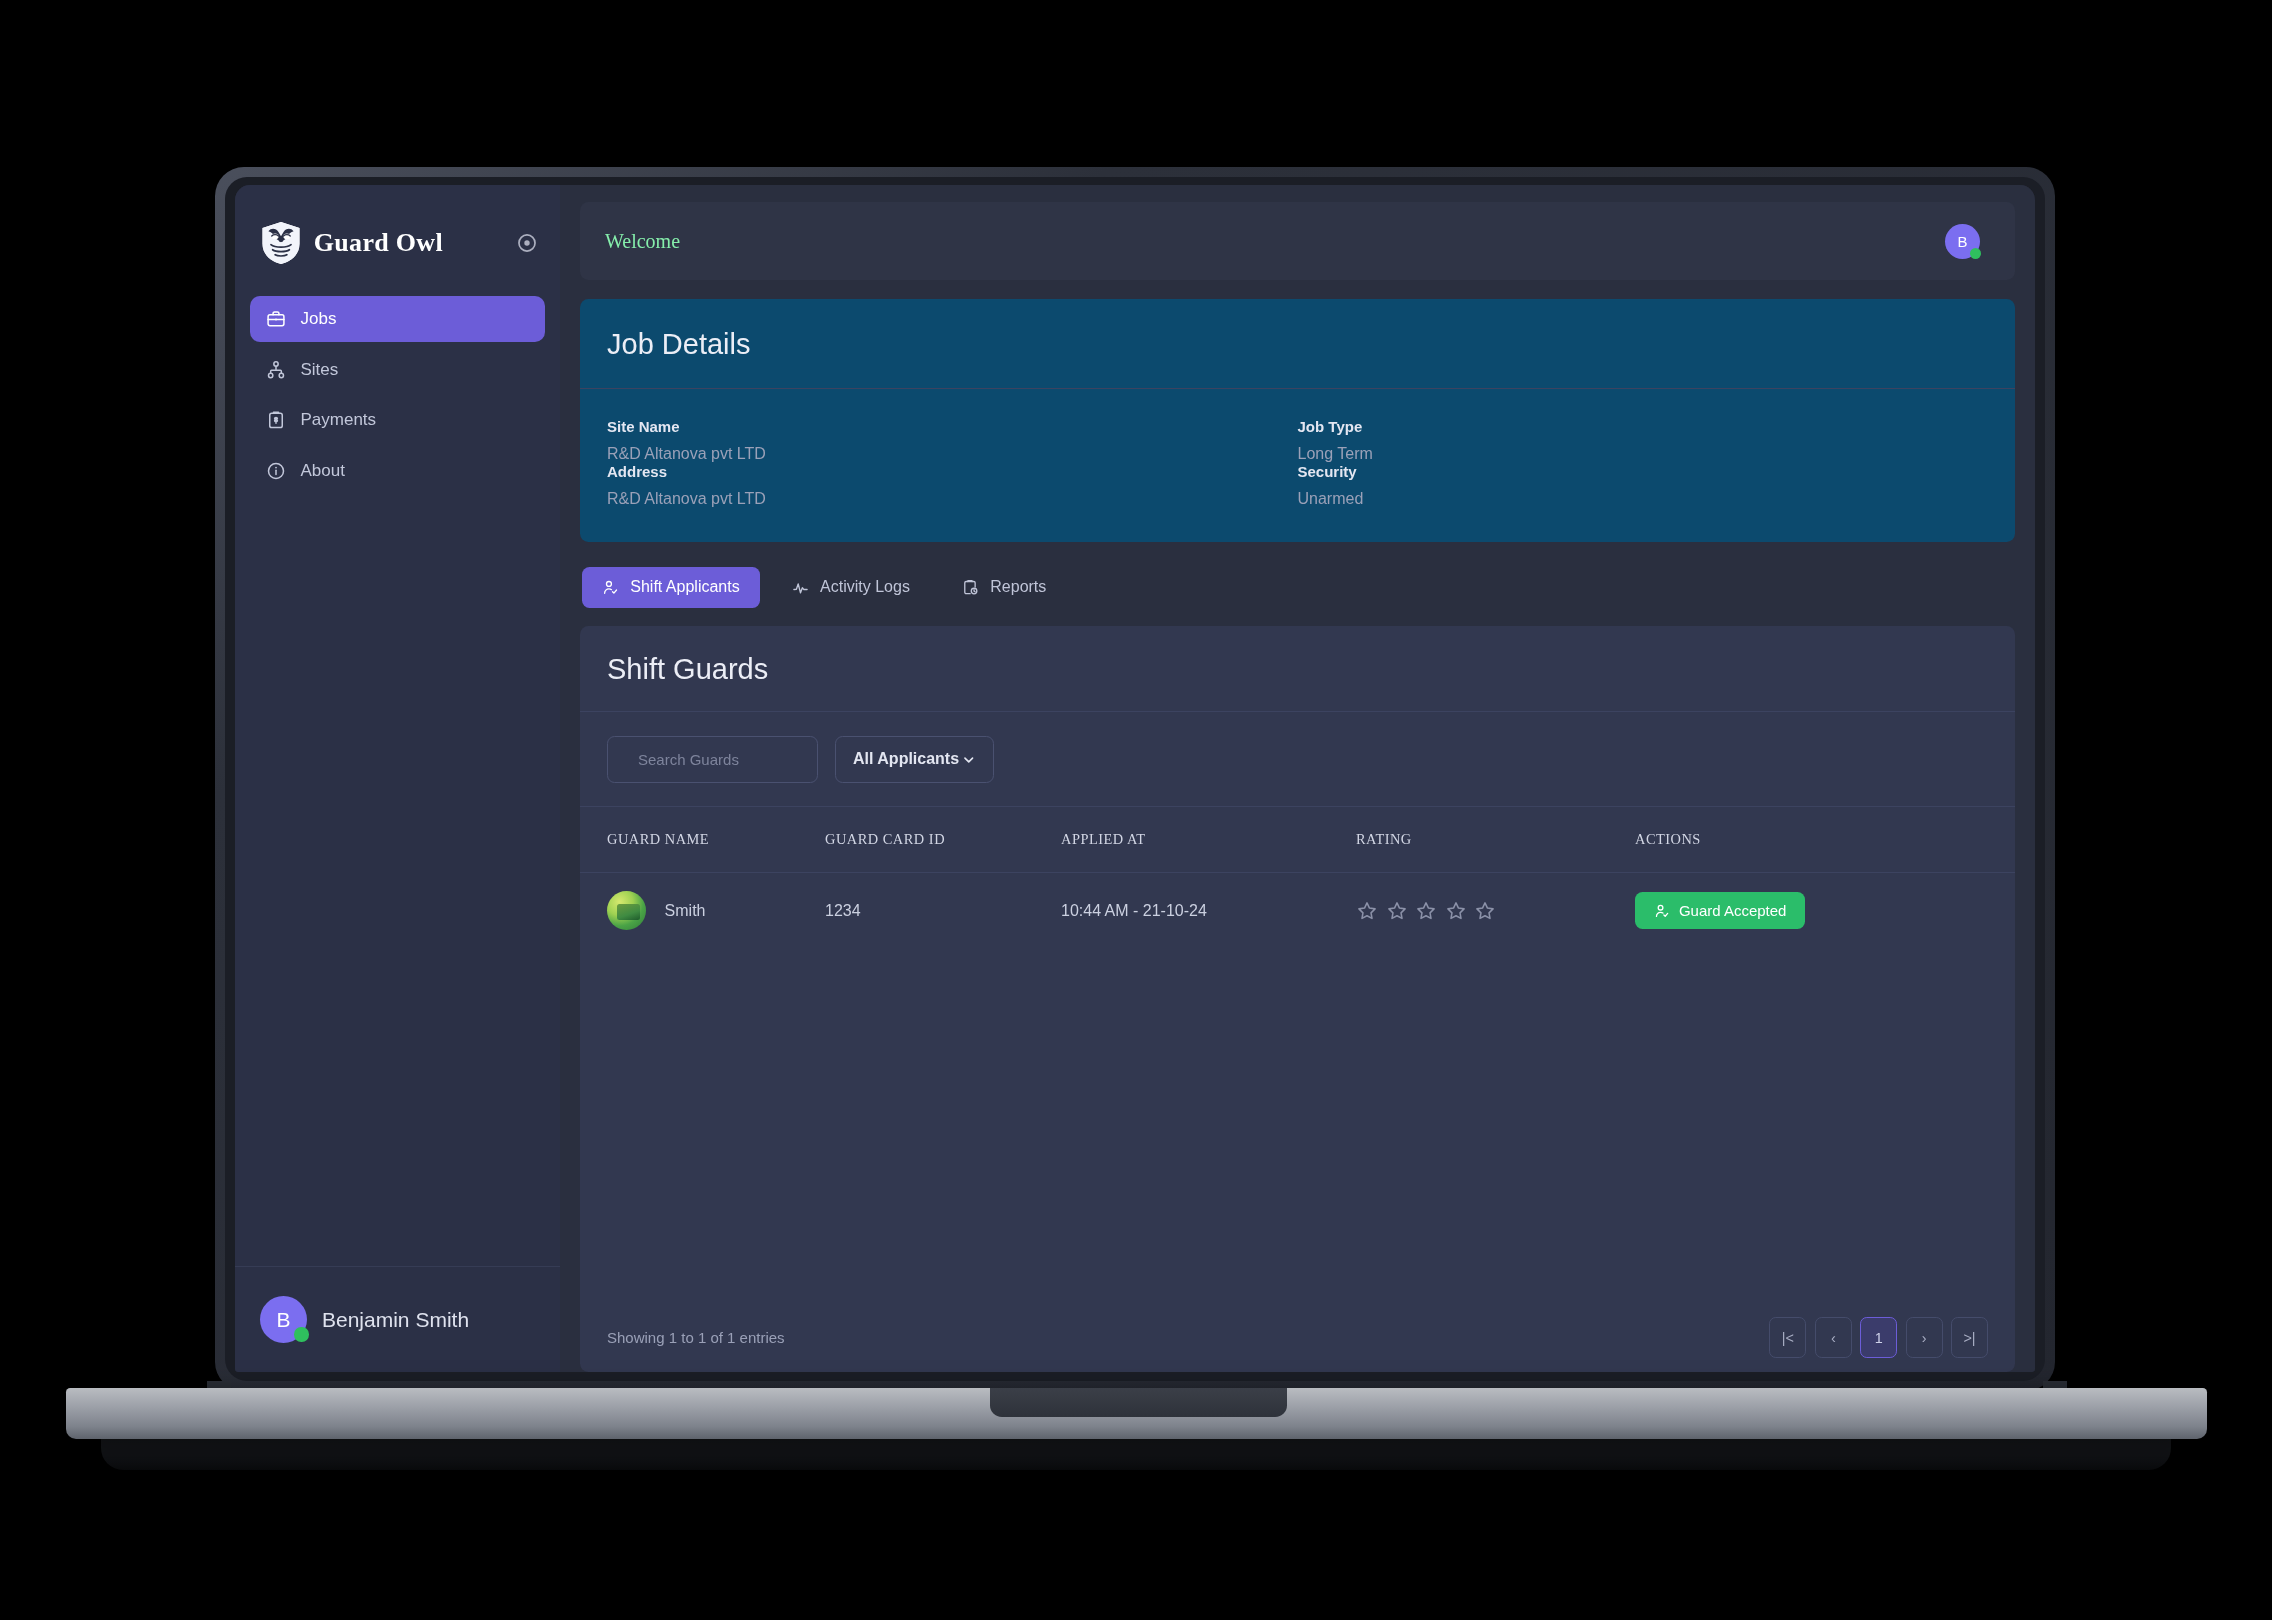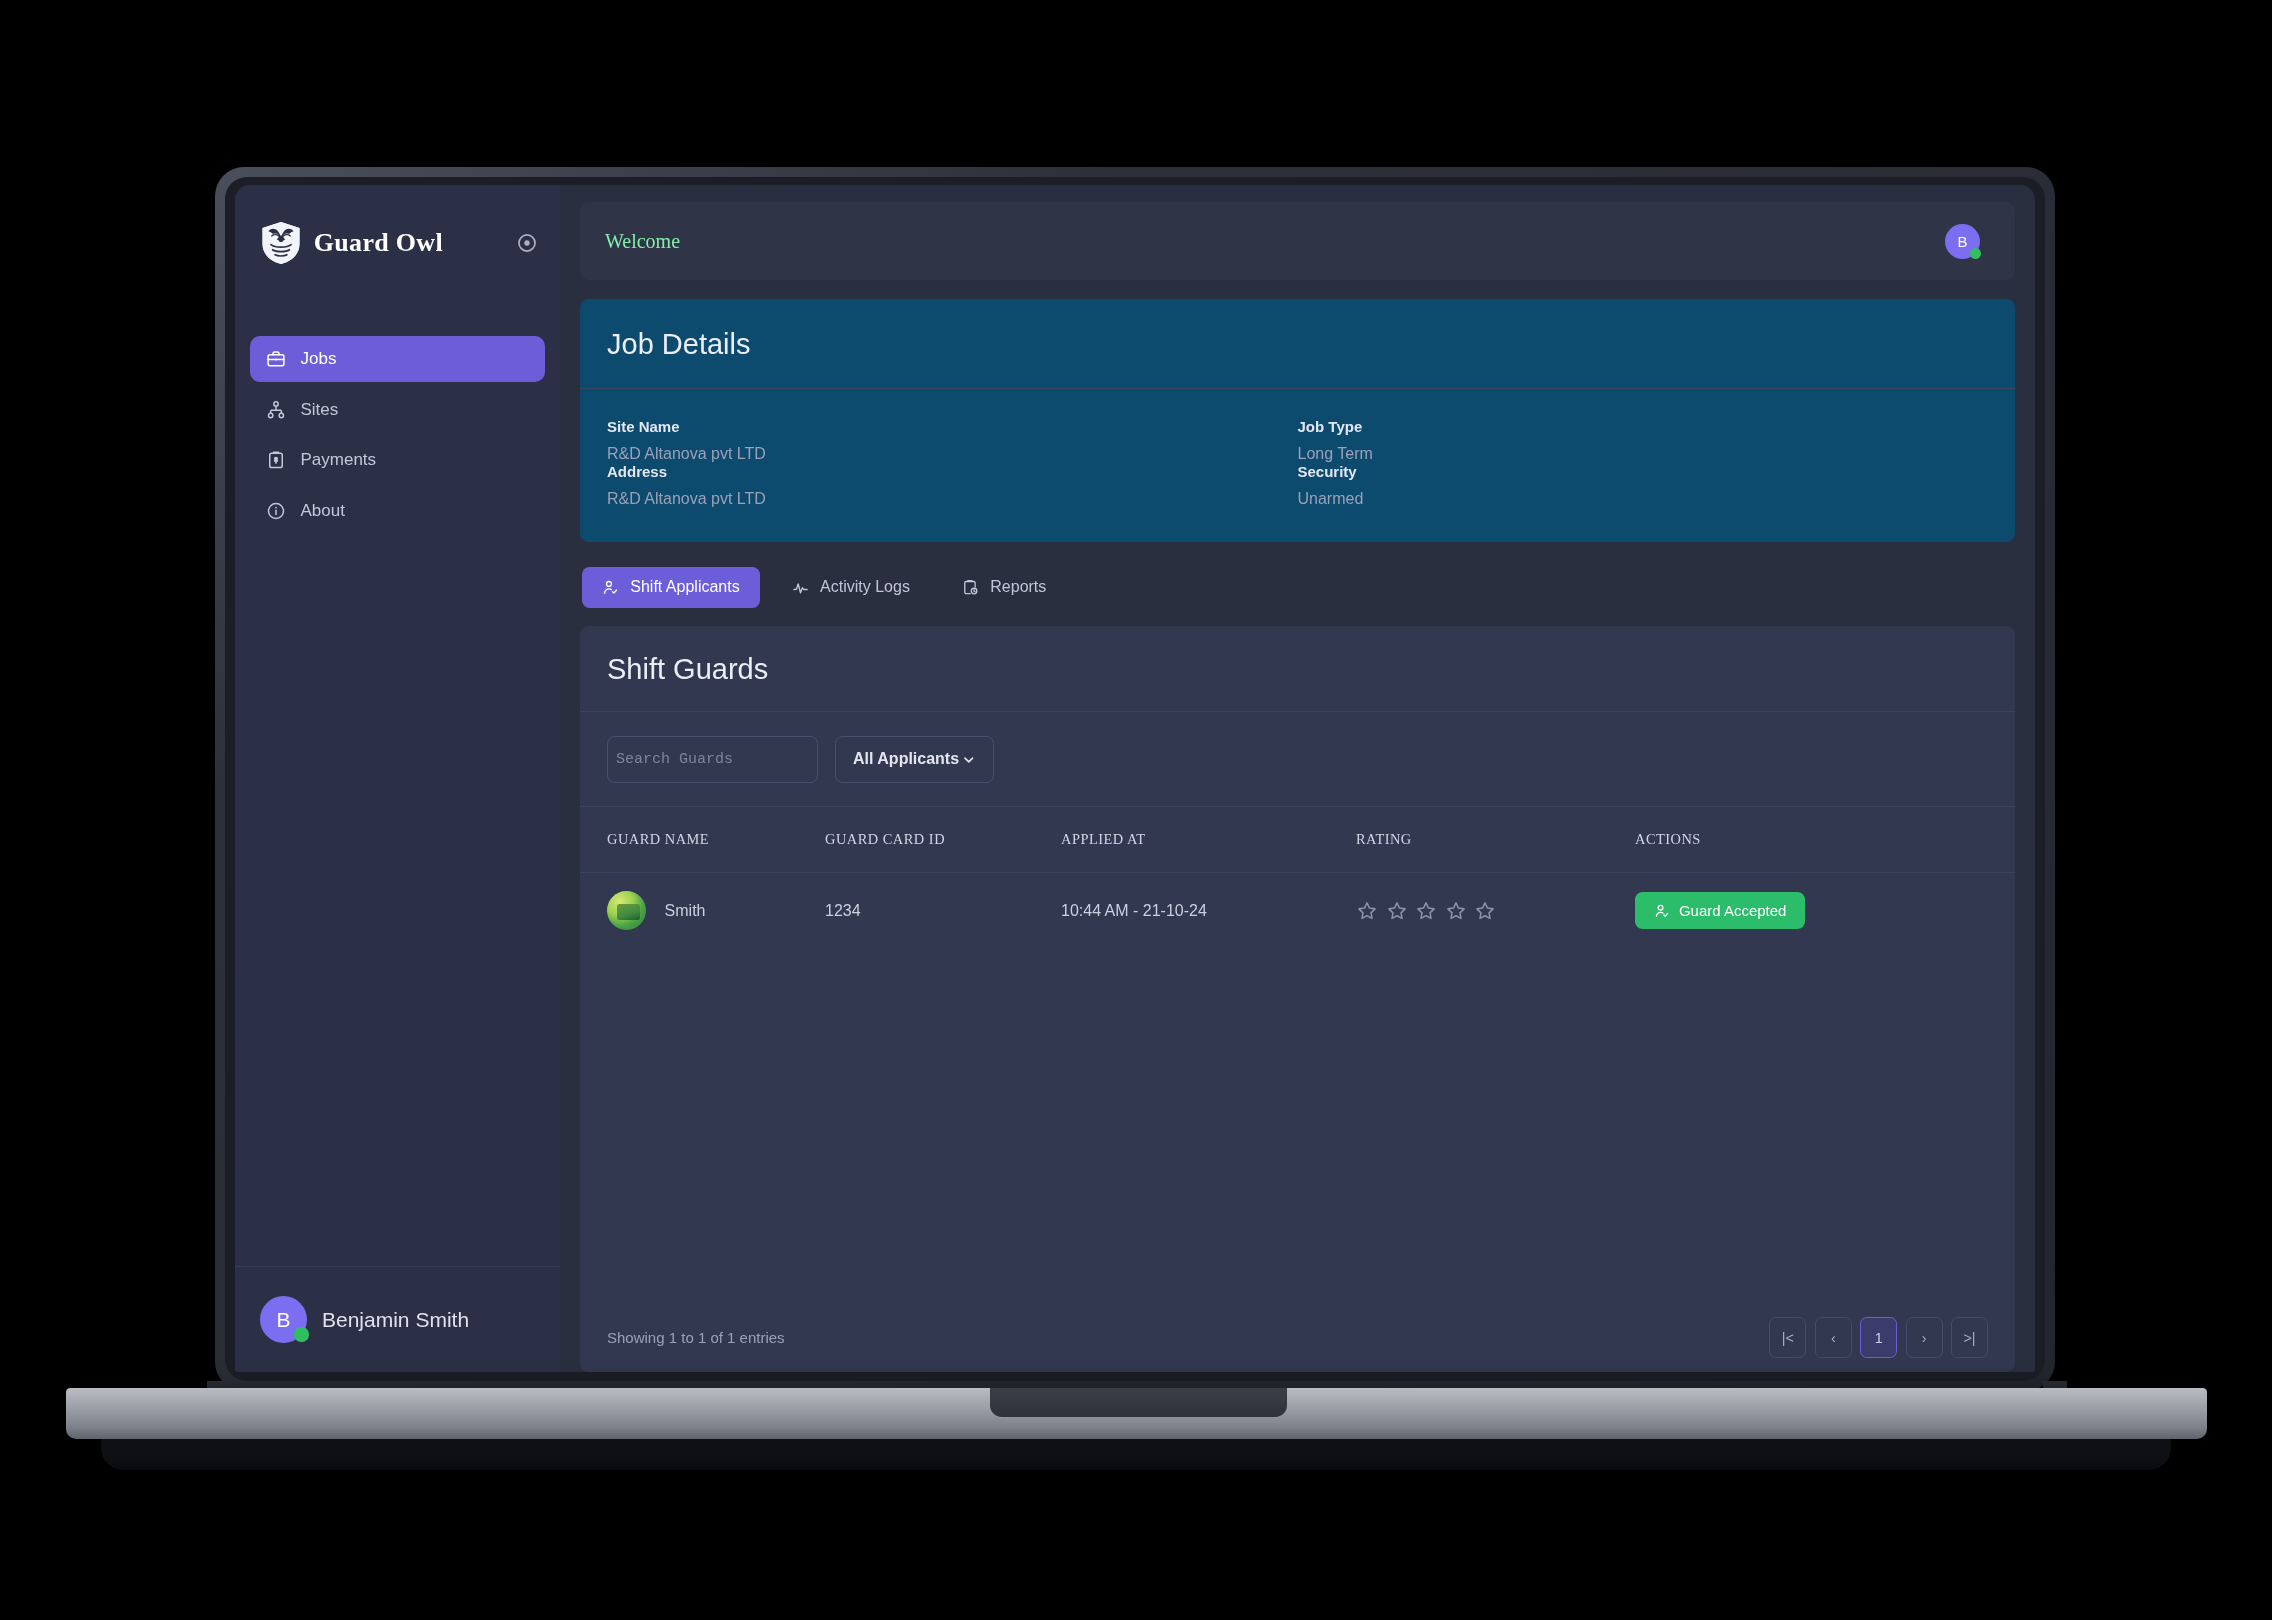--- a/index.html
+++ b/index.html
@@ -94,21 +94,20 @@
   .base-lip-r { left: 2043px; border-radius: 0 0 8.4px 0; }
 
   
   .sidebar {
     width: 325px;
     flex: 0 0 325px;
     background: #2b3046;
     display: flex;
     flex-direction: column;
     position: relative;
-    gap: 40px;
   }
 
   .brand {
     display: flex;
     align-items: center;
     padding: 35px 22px 25px 25px;
     gap: 11.8px;
   }
   .brand-logo { width: 42px; height: 46px; flex: 0 0 42px; }
   .brand-name {
@@ -293,24 +292,24 @@
     gap: 17px;
     padding: 23.6px 27px 23.6px 27px;
     border-bottom: 0.8px solid #3c4360;
   }
   .search-input {
     width: 211px;
     height: 47px;
     background: transparent;
     border: 0.8px solid #4a5170;
     border-radius: 7.6px;
-    padding: 0 8px;
+    padding: 0 30px;
     color: #cfd3e2;
     font-size: 15px;
-    font-family: Liberation Mono, monospace;
+    font-family: Liberation Sans, sans-serif;
     outline: none;
   }
   .search-input::placeholder { color: #7e849c; }
   .select-box {
     height: 47px;
     background: transparent;
     border: 0.8px solid #4a5170;
     border-radius: 7.6px;
     padding: 0 17px;
     color: #e3e6f1;

